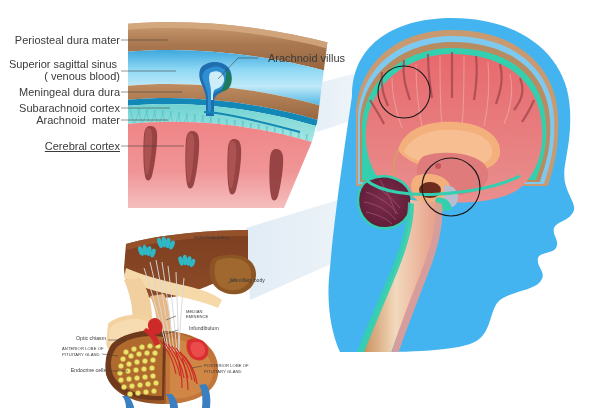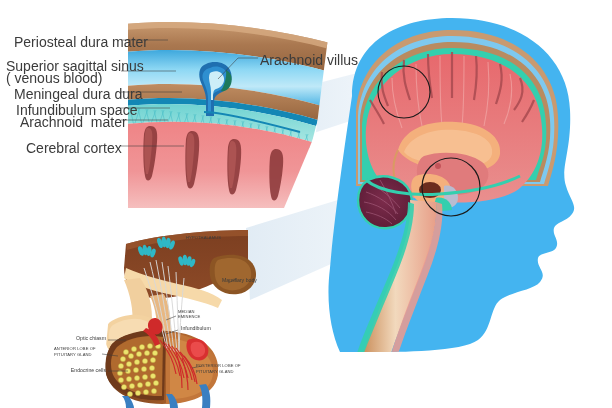--- a/index.html
+++ b/index.html
@@ -7,26 +7,26 @@
     width:612px;height:408px;background:#ffffff;overflow:hidden;
     font-family:"Liberation Sans", sans-serif;
     position:relative;
   }
   #stage{position:absolute;left:0;top:0;width:612px;height:408px;}
   svg#art{position:absolute;left:0;top:0;width:612px;height:408px;display:block;}
   .lbl{
     position:absolute;color:#3b3b3b;font-family:"Liberation Sans", sans-serif;
     white-space:pre;line-height:1.15;
   }
-  .lbl-lg{font-size:14px;}
+  .lbl-lg{font-size:11px;}
   .lbl-md{font-size:5.2px;}
   .lbl-sm{font-size:4.1px;letter-spacing:.1px;}
   .ta-r{text-align:right;}
-  .ta-c{text-align:left;}
-  .ta-l{text-align:right;}
+  .ta-c{text-align:right;}
+  .ta-l{text-align:right;margin-left:8px;}
 </style>
 </head>
 <body>
 
 <div id="stage">
 
 <svg id="art" viewBox="0 0 612 408">
   <defs>
     <linearGradient id="gSinus" x1="0" y1="0" x2="0" y2="1">
       <stop offset="0%" stop-color="#3ea8dd"></stop>
@@ -405,25 +405,25 @@
   </g>
 </svg>
 
 <div class="lbl lbl-lg ta-r" style="left:14px;top:34px;width:106px;">Periosteal dura mater</div>
 
 <div class="lbl lbl-lg ta-r" style="left:6px;top:58px;width:114px;text-align:center;">Superior sagittal sinus</div>
 <div class="lbl lbl-lg ta-c" style="left:6px;top:70px;width:114px;">( venous blood)</div>
 
 <div class="lbl lbl-lg ta-r" style="left:14px;top:86px;width:106px;">Meningeal dura dura</div>
 
-<div class="lbl lbl-lg ta-r" style="left:16px;top:102px;width:104px;">Infundibulum space</div>
-
-<div class="lbl lbl-lg ta-r" style="left:20px;top:114px;width:100px;text-align:center;">Arachnoid  mater</div>
-
-<div class="lbl lbl-lg ta-r" style="left:26px;top:140px;width:94px;">Cerebral cortex</div>
+<div class="lbl lbl-lg ta-r" style="left:16px;top:102px;width:104px;">Subarachnoid cortex</div>
+
+<div class="lbl lbl-lg ta-r" style="left:20px;top:114px;width:100px;">Arachnoid  mater</div>
+
+<div class="lbl lbl-lg ta-r" style="left:26px;top:140px;width:94px;text-decoration:underline;">Cerebral cortex</div>
 
 <div class="lbl lbl-lg ta-l" style="left:260px;top:52px;">Arachnoid villus</div>
 
 <div class="lbl lbl-sm ta-l" style="left:186px;top:236px;">HYPOTHALAMUS</div>
 
 <div class="lbl lbl-md ta-l" style="left:222px;top:278px;">Mamillary body</div>
 
 <div class="lbl lbl-md ta-r" style="left:52px;top:336px;width:54px;">Optic chiasm</div>
 
 <div class="lbl lbl-sm ta-l" style="left:178px;top:310px;">MEDIAN</div>

